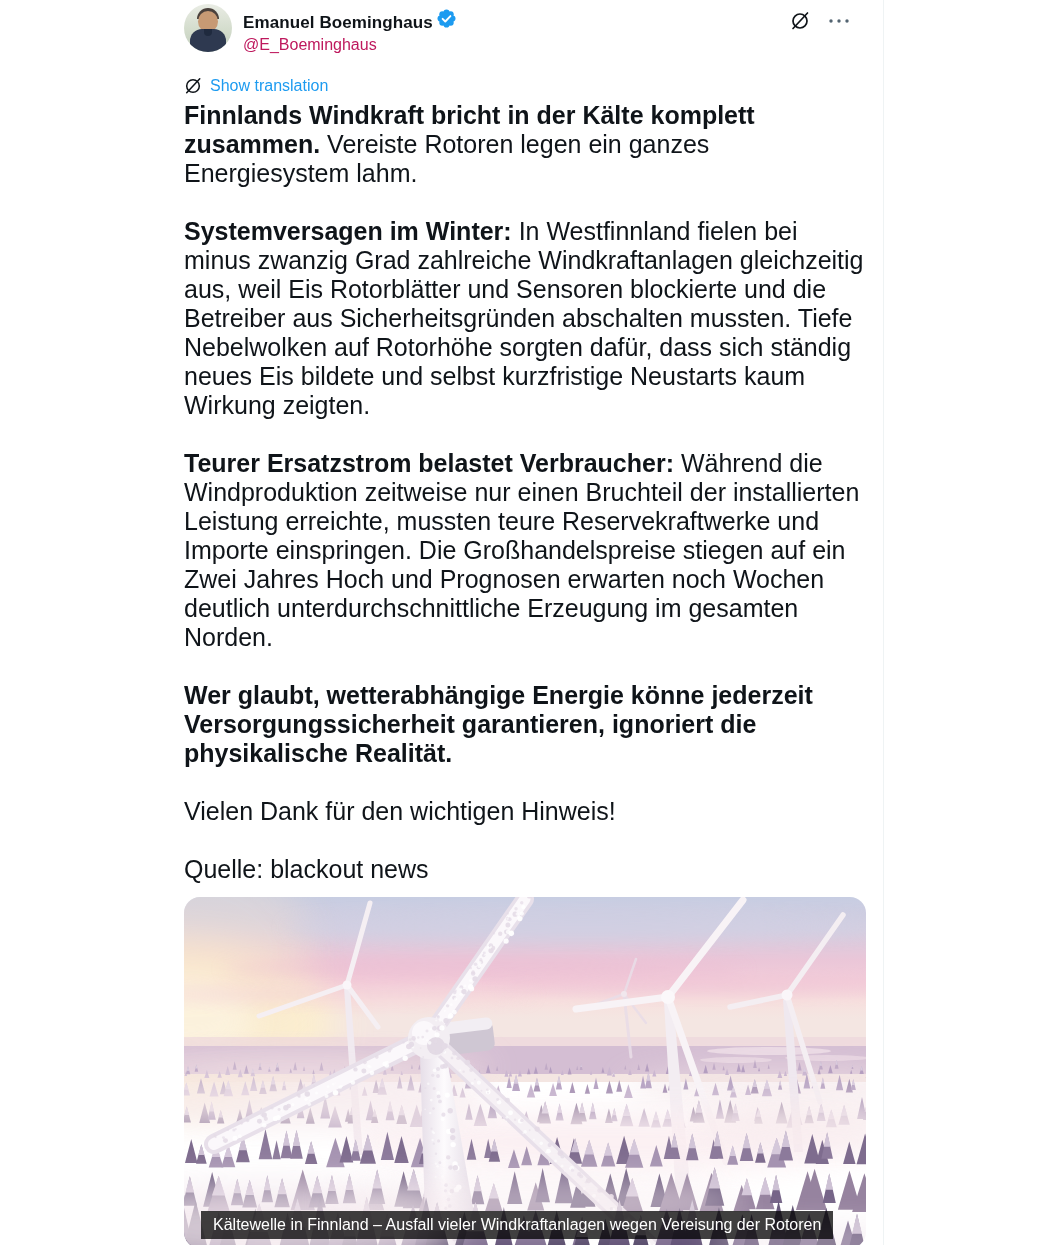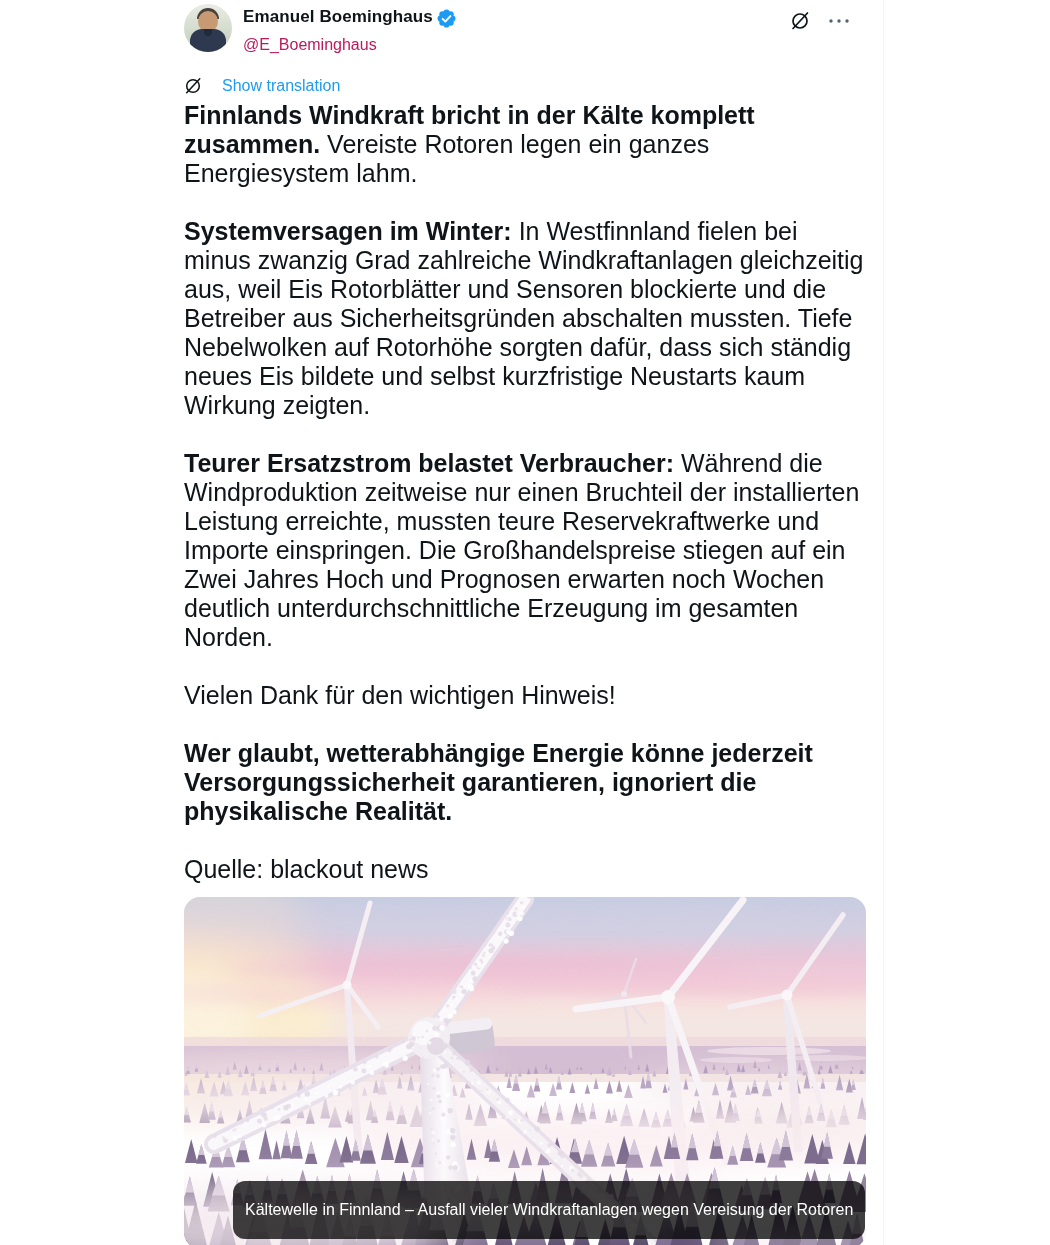--- a/index.html
+++ b/index.html
@@ -10,43 +10,43 @@
 
   
   .header{display:flex;align-items:flex-start;margin-top:4px;}
   .avatar{width:48px;height:48px;border-radius:50%;overflow:hidden;position:relative;flex:0 0 48px;
           background:linear-gradient(180deg,#e9ece4 0%,#d3dccc 55%,#c2cdbd 100%);cursor:pointer;}
   .avatar .head{position:absolute;left:14px;top:7px;width:20px;height:21px;border-radius:50%;background:#c79a74;}
   .avatar .hair{position:absolute;left:13px;top:4px;width:22px;height:11px;border-radius:11px 11px 0 0;background:#4a413c;}
   .avatar .body{position:absolute;left:6px;top:25px;width:36px;height:26px;border-radius:12px 12px 0 0;background:#2e3950;}
   .avatar .collar{position:absolute;left:20px;top:25px;width:8px;height:7px;background:#1f2a3e;border-radius:0 0 4px 4px;}
   .id-block{margin-left:11px;line-height:1;}
-  .name-row{display:flex;align-items:flex-start;margin-top:4px;}
+  .name-row{display:flex;align-items:flex-end;margin-top:4px;}
   .name{font-size:17px;font-weight:700;letter-spacing:.1px;}
   .badge{margin-left:4px;margin-top:1px;flex:0 0 auto;}
   .handle{font-size:16px;color:#be185d;margin-top:6px;}
   .hdr-actions{margin-left:auto;display:flex;align-items:center;gap:14px;margin-top:5px;margin-right:14px;}
   .icon-btn{background:none;border:none;padding:2px;cursor:pointer;display:flex;align-items:center;}
 
   
-  .translate{display:flex;align-items:flex-end;gap:20px;margin-top:24px;cursor:pointer;width:max-content;}
+  .translate{display:flex;align-items:flex-end;gap:8px;margin-top:24px;cursor:pointer;width:max-content;}
   .translate span{color:#1d9bf0;font-size:16px;}
 
   
   .tweet-body{margin-top:6px;font-size:25px;line-height:29px;}
   .tweet-body p{margin:0 0 29px 0;}
   .tweet-body p:last-child{margin-bottom:0;}
   .seg-bold{font-weight:700;}
   .seg-link{color:#1d9bf0;cursor:pointer;}
 
   
   .media{position:relative;margin-top:13px;width:682px;height:351px;border-radius:16px;overflow:hidden;cursor:pointer;}
   .media svg{display:block;}
   .caption-pill{position:absolute;left:17px;bottom:9px;background:rgba(0,0,0,.75);color:#ffffff;
-                font-size:16px;line-height:22px;padding:18px 12px;border-radius:12px;white-space:nowrap;margin-left:32px;}
+                font-size:16px;line-height:22px;padding:3px 12px;border-radius:0;white-space:nowrap;}
   .attribution{margin-top:12px;font-size:14px;color:#000000;cursor:pointer;width:max-content;}
 </style>
 </head>
 <body>
 
 <div class="canvas">
   <div class="col-border"></div>
 
   <div class="column">
 
@@ -101,22 +101,22 @@
         <circle cx="10" cy="10" r="7" fill="none" stroke="#0f1419" stroke-width="1.7"></circle>
         <line x1="17.5" y1="2" x2="3" y2="17.5" stroke="#0f1419" stroke-width="1.7" stroke-linecap="round"></line>
       </svg>
       <span>Show translation</span>
     </div>
 
     <div class="tweet-body">
         <p><span class="seg-bold">Finnlands Windkraft bricht in der Kälte komplett zusammen.</span><span> Vereiste Rotoren legen ein ganzes Energiesystem lahm.</span></p>
         <p><span class="seg-bold">Systemversagen im Winter:</span><span> In Westfinnland fielen bei minus zwanzig Grad zahlreiche Windkraftanlagen gleichzeitig aus, weil Eis Rotorblätter und Sensoren blockierte und die Betreiber aus Sicherheitsgründen abschalten mussten. Tiefe Nebelwolken auf Rotorhöhe sorgten dafür, dass sich ständig neues Eis bildete und selbst kurzfristige Neustarts kaum Wirkung zeigten.</span></p>
         <p><span class="seg-bold">Teurer Ersatzstrom belastet Verbraucher:</span><span> Während die Windproduktion zeitweise nur einen Bruchteil der installierten Leistung erreichte, mussten teure Reservekraftwerke und Importe einspringen. Die Großhandelspreise stiegen auf ein Zwei Jahres Hoch und Prognosen erwarten noch Wochen deutlich unterdurchschnittliche Erzeugung im gesamten Norden.</span></p>
+        <p><span class="seg-bold">Wer glaubt, wetterabhängige Energie könne jederzeit Versorgungssicherheit garantieren, ignoriert die physikalische Realität.</span></p>
         <p><span>Vielen Dank für den wichtigen Hinweis!</span></p>
-        <p><span class="seg-bold">Wer glaubt, wetterabhängige Energie könne jederzeit Versorgungssicherheit garantieren, ignoriert die physikalische Realität.</span></p>
         <p><span>Quelle: blackout news</span></p>
       </div>
 
     <div class="media">
       <svg id="scene" width="682" height="351" viewBox="0 0 682 351">
         <defs>
           <linearGradient id="sky" x1="0" y1="0" x2="0" y2="1">
             <stop offset="0" stop-color="#c7cde2"></stop>
             <stop offset="0.18" stop-color="#d6cee0"></stop>
             <stop offset="0.34" stop-color="#eac6d8"></stop>

